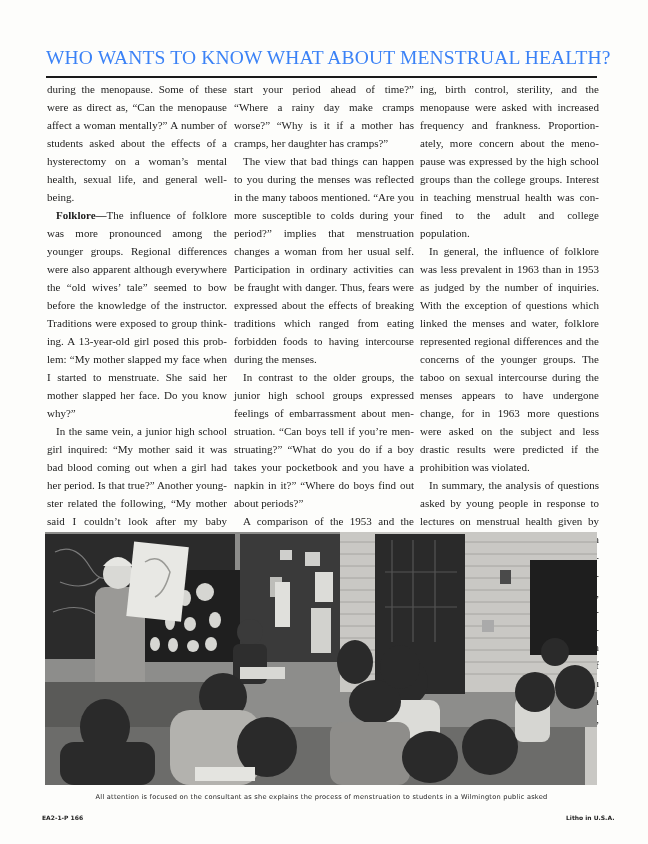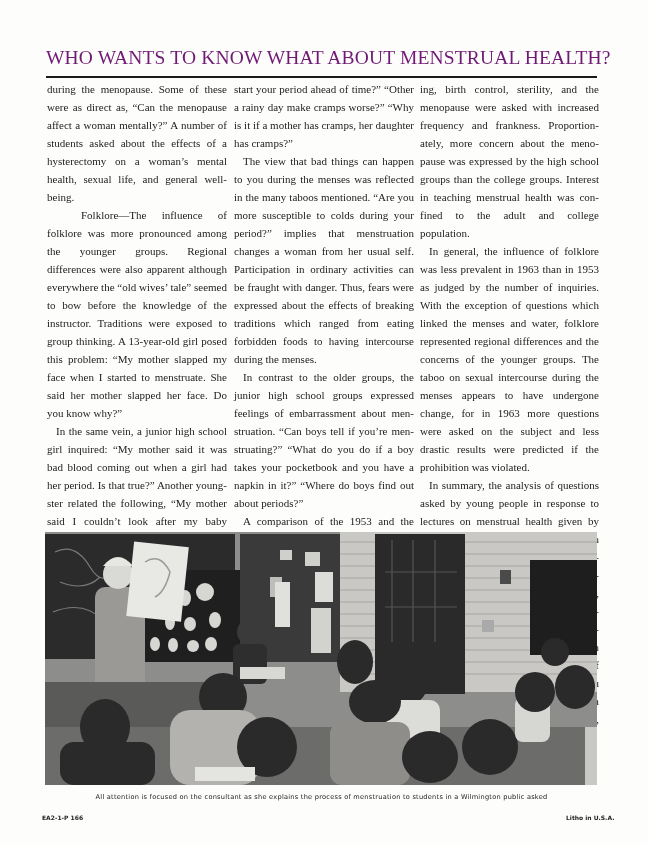--- a/index.html
+++ b/index.html
@@ -7,37 +7,37 @@
     width: 648px; height: 844px;
     background: #fdfdfb;
     position: relative;
     overflow: hidden;
     color: #1c1c1c;
     font-family: "Liberation Serif", "DejaVu Serif", serif;
   }
   .title {
     position: absolute; left: 46px; top: 47px; width: 560px;
     font-size: 19.5px; letter-spacing: 0.15px; line-height: 22px;
-    color: #701a75; white-space: nowrap;
+    color: #3b82f6; white-space: nowrap;
   }
   .rule {
     position: absolute; left: 46px; top: 76px; width: 551px; height: 2px;
     background: #1a1a1a;
   }
   .col {
     position: absolute; top: 80px; width: 180px;
     font-size: 11px; line-height: 18px;
     text-align: justify; hyphens: manual;
   }
   .col p { margin: 0; text-indent: 9px; }
   .col p.noindent { text-indent: 0; }
   .col1 { left: 47px; width: 180px; }
   .col2 { left: 234px; width: 180px; }
   .col3 { left: 420px; width: 179px; }
-  .runin { font-weight: normal; margin-left: 25px; }
+  .runin { font-weight: bold; }
 
   .photo {
     position: absolute; left: 45px; top: 532px; width: 552px; height: 253px;
     background: #777; overflow: hidden;
   }
   .photo svg { display: block; }
 
   .caption {
     position: absolute; left: 46px; top: 793px; width: 551px;
     text-align: center;
@@ -60,21 +60,21 @@
 <div class="rule"></div>
 
 <div class="col col1">
   <p class="noindent">during the menopause. Some of these were as direct as, “Can the menopause affect a woman mentally?” A number of students asked about the effects of a hysterectomy on a woman’s mental health, sexual life, and general well­being.</p>
   <p><span class="runin">Folklore—</span><span>The influence of folklore was more pronounced among the younger groups. Regional differences were also apparent although everywhere the “old wives’ tale” seemed to bow before the knowledge of the instructor. Traditions were exposed to group think­ing. A 13-year-old girl posed this prob­lem: “My mother slapped my face when I started to menstruate. She said her mother slapped her face. Do you know why?”</span></p>
   <p>In the same vein, a junior high school girl inquired: “My mother said it was bad blood coming out when a girl had her period. Is that true?” Another young­ster related the following, “My mother said I couldn’t look after my baby brother when I’m menstruating because it would make him sick.” Such questions illustrate the variations of the deep­seated belief that menstrual blood is toxic. Other examples of the deleterious effects of the menses were the wilting flowers and the inferior permanent wave and dental filling.</p>
   <p>Less frequently, seemed thinking was associated with food, climate, and hered­ity. “Is it true that eating a lemon will</p>
 </div>
 
 <div class="col col2">
-  <p class="noindent">start your period ahead of time?” “Other a rainy day make cramps worse?” “Why is it if a mother has cramps, her daughter has cramps?”</p>
+  <p class="noindent">start your period ahead of time?” “Where a rainy day make cramps worse?” “Why is it if a mother has cramps, her daughter has cramps?”</p>
   <p>The view that bad things can happen to you during the menses was reflected in the many taboos mentioned. “Are you more susceptible to colds during your period?” implies that menstruation changes a woman from her usual self. Participation in ordinary activities can be fraught with danger. Thus, fears were expressed about the effects of breaking traditions which ranged from eating forbidden foods to having inter­course during the menses.</p>
   <p>In contrast to the older groups, the junior high school groups expressed feelings of embarrassment about men­struation. “Can boys tell if you’re men­struating?” “What do you do if a boy takes your pocketbook and you have a napkin in it?” “Where do boys find out about periods?”</p>
   <p>A comparison of the 1953 and the 1963 data indicates a continuing empha­sis on questions related to the cause and treatment of dysmenorrhea, irregular menstrual periods, and personal hygiene. Concern about swimming during the menses and embarrassment about men­struation remained, for the most part, within the confines of the junior high school groups. In 1963, questions about anatomy and physiology of the repro­ductive system, ovulation time, douch-</p>
 </div>
 
 <div class="col col3">
   <p class="noindent">ing, birth control, sterility, and the menopause were asked with increased frequency and frankness. Proportion­ately, more concern about the meno­pause was expressed by the high school groups than the college groups. Interest in teaching menstrual health was con­fined to the adult and college population.</p>
   <p>In general, the influence of folklore was less prevalent in 1963 than in 1953 as judged by the number of inquiries. With the exception of questions which linked the menses and water, folklore represented regional differences and the concerns of the younger groups. The taboo on sexual intercourse during the menses appears to have undergone change, for in 1963 more questions were asked on the subject and less drastic results were predicted if the prohibition was violated.</p>
   <p>In summary, the analysis of questions asked by young people in response to lectures on menstrual health given by health educators reveals some trends in the range of interest over ten years. Re­quests for the service offered by a com­mercial firm, responses to the lectures, community and school acceptance indi­cate the need for education about men­strual health. Perhaps this analysis can stimulate scientific interest in areas of common concern to women. Do you agree that research is needed to give a better answer to the baffling question, “What causes cramps?”</p>
 </div>

